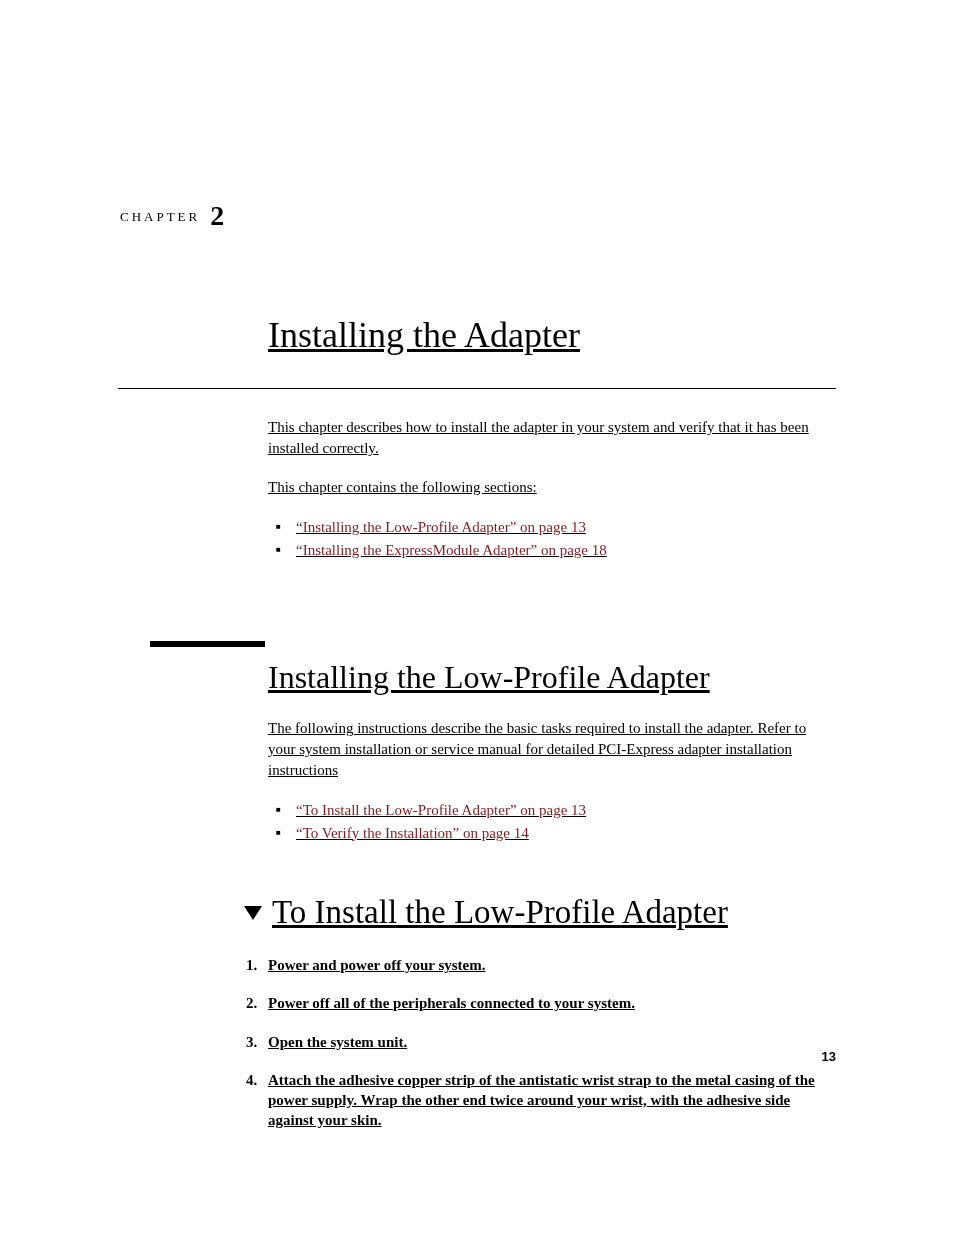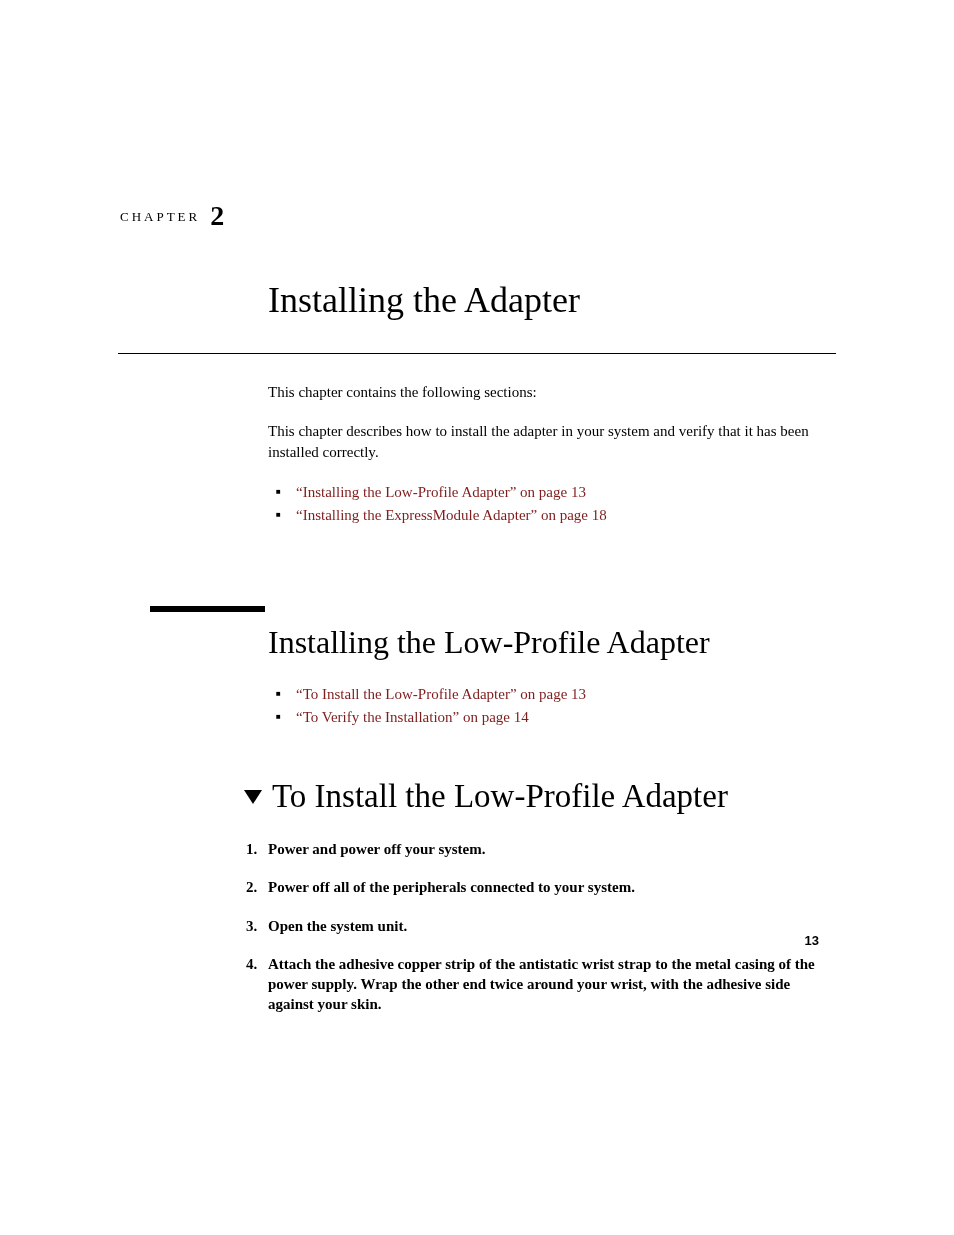--- a/index.html
+++ b/index.html
@@ -33,21 +33,22 @@
     }
     .chapter-number {
       font-size: 28px;
       font-weight: bold;
       font-family: Georgia, serif;
       margin-left: 6px;
       vertical-align: -4px;
     }
     .content {
       margin-left: 150px;
-      margin-top: 79px;
+      margin-top: 114px;
+      text-decoration: underline;
     }
     .chapter-title {
       font-size: 36px;
       font-weight: normal;
       font-family: Georgia, serif;
       margin-bottom: 32px;
     }
     .hr-thick {
       border: none;
       border-top: 1.5px solid #000;
@@ -138,21 +139,21 @@
     }
     .numbered-list li::before {
       content: counter(step) ".";
       position: absolute;
       left: 0;
       font-weight: bold;
     }
     .page-number {
       position: absolute;
       bottom: 145px;
-      right: 135px;
+      right: 118px;
       font-size: 13px;
       font-weight: bold;
       font-family: Arial, Helvetica, sans-serif;
     }
   </style>
 </head>
 <body>
 
 <div class="page">
 
@@ -160,33 +161,34 @@
     <span class="chapter-label">CHAPTER</span>
     <span class="chapter-number">2</span>
   </div>
 
   <div class="content">
 
     <h1 class="chapter-title">Installing the Adapter</h1>
 
     <hr class="hr-thick">
 
+    <p class="intro-para">This chapter describes how to install the adapter in your system and verify that it has been installed correctly.</p>
     <p class="intro-para">This chapter contains the following sections:</p>
-    <p class="intro-para">This chapter describes how to install the adapter in your system and verify that it has been installed correctly.</p>
 
     <ul class="bullet-list">
       <li><a class="xref-link" href="#">“Installing the Low-Profile Adapter” on page 13</a></li>
       <li><a class="xref-link" href="#">“Installing the ExpressModule Adapter” on page 18</a></li>
     </ul>
 
     <div class="section-bar"></div>
 
     <div class="section-block">
       <h2 class="section-title">Installing the Low-Profile Adapter</h2>
 
+      <p class="intro-para">The following instructions describe the basic tasks required to install the adapter. Refer to your system installation or service manual for detailed PCI-Express adapter installation instructions</p>
 
       <ul class="bullet-list">
         <li><a class="xref-link" href="#">“To Install the Low-Profile Adapter” on page 13</a></li>
         <li><a class="xref-link" href="#">“To Verify the Installation” on page 14</a></li>
       </ul>
 
       <div class="subsection-block">
         <div class="subsection-header">
           <div class="triangle-icon"></div>
           <h3 class="subsection-title">To Install the Low-Profile Adapter</h3>

